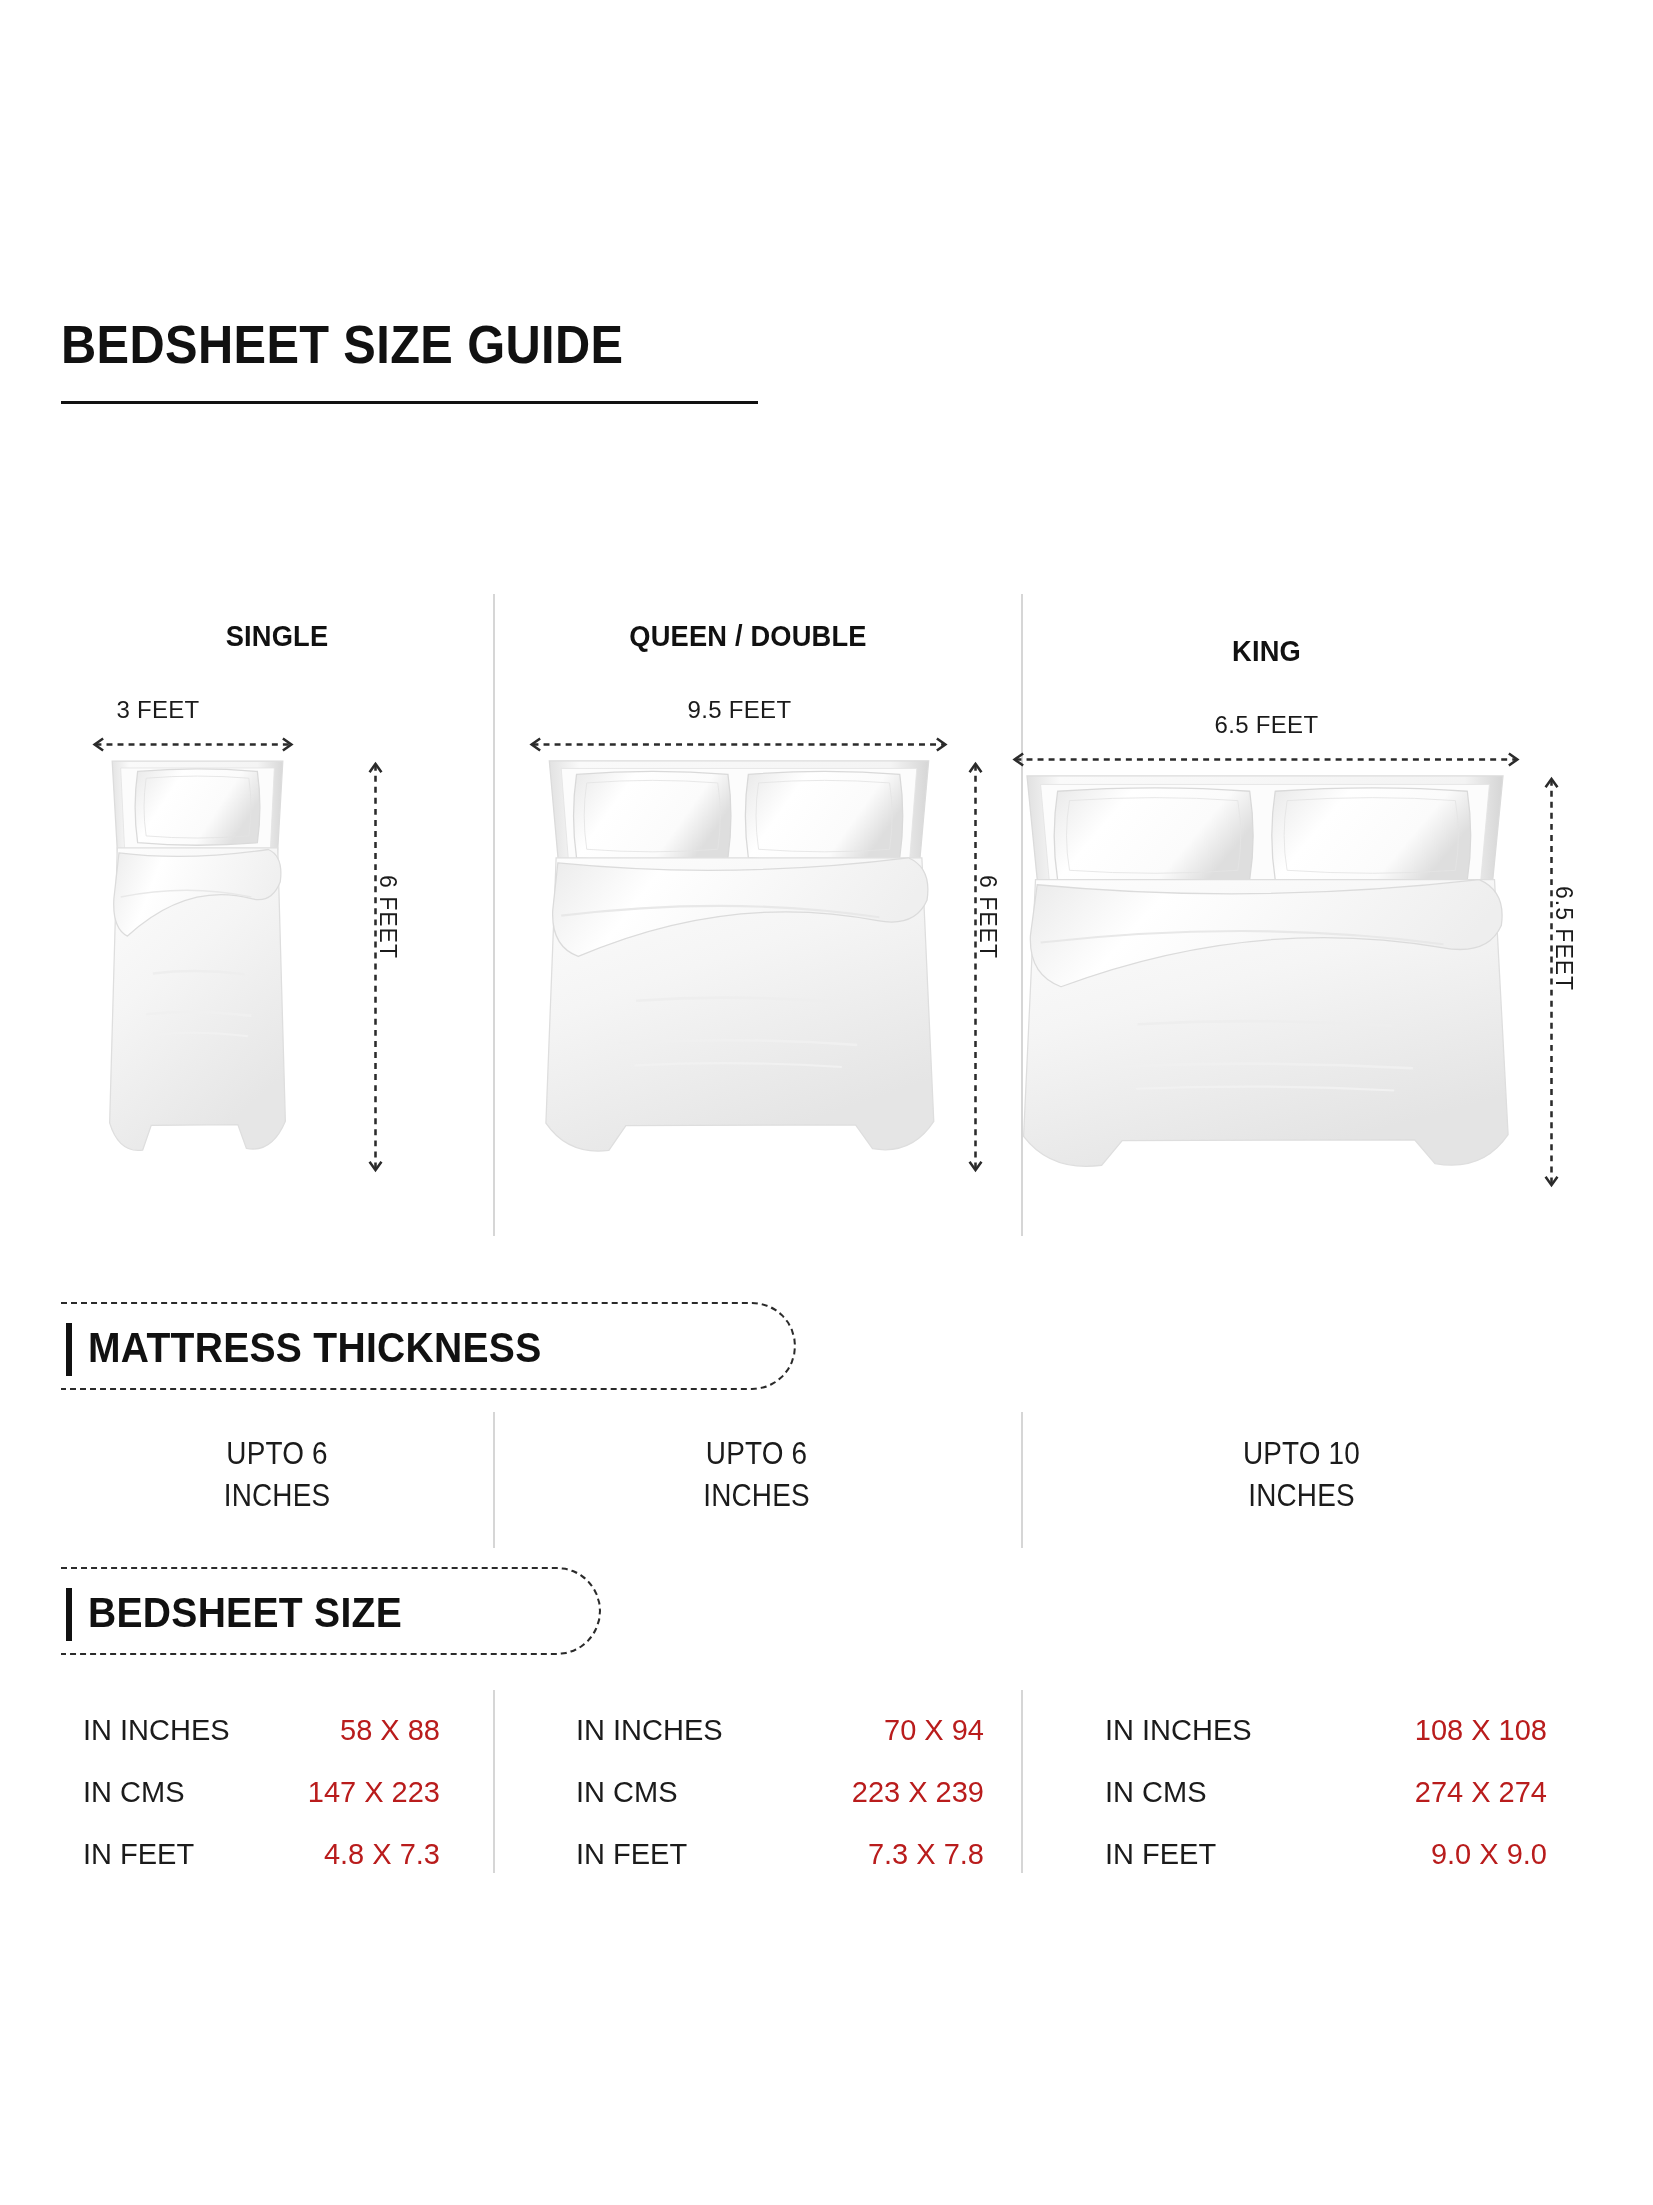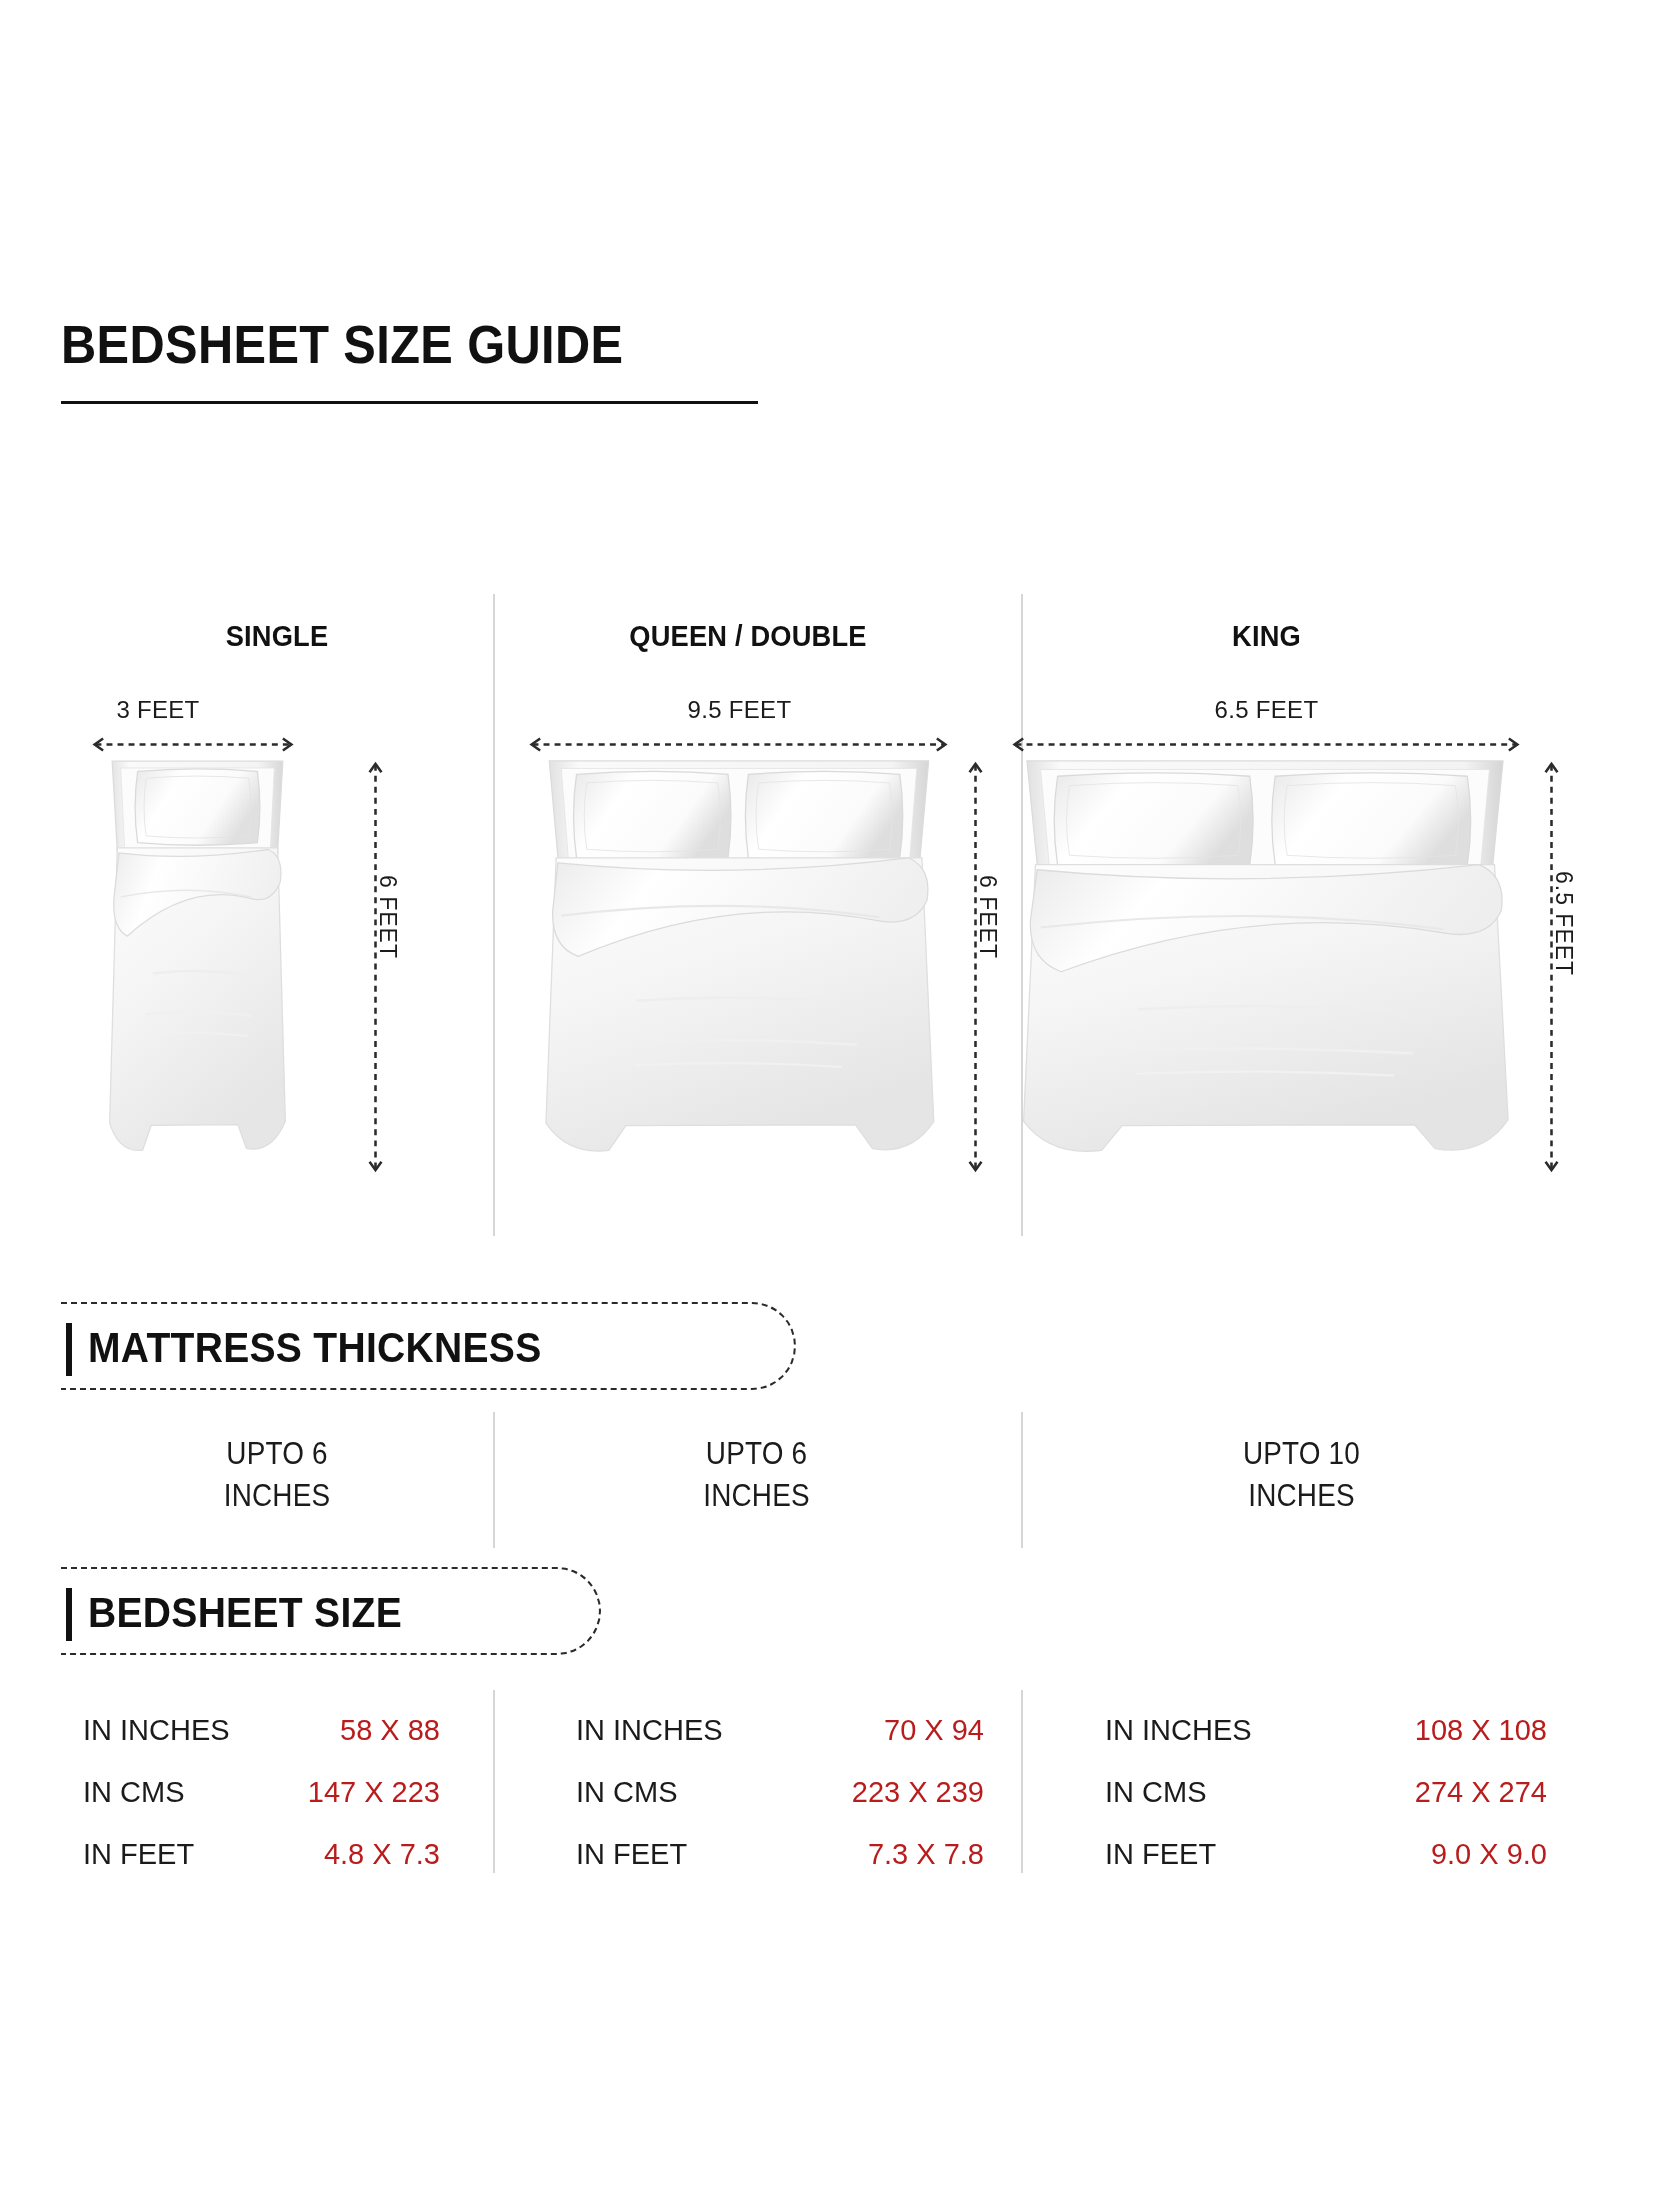--- a/index.html
+++ b/index.html
@@ -150,21 +150,21 @@
     color: #111111;
   }
 
   
   .col {
     position: absolute;
     top: 0;
   }
   .col-1 { left: 61px;   width: 432px; }
   .col-2 { left: 510px;  width: 510px; }
-  .col-3 { left: 1037px; width: 565px; }
+  .col-3 { left: 1037px; width: 565px; margin-top: 15px; }
 
   .vdiv {
     position: absolute;
     width: 1.7px;
     background: #d6d6d6;
   }
 
   .col-title {
     position: absolute;
     top: 0;

